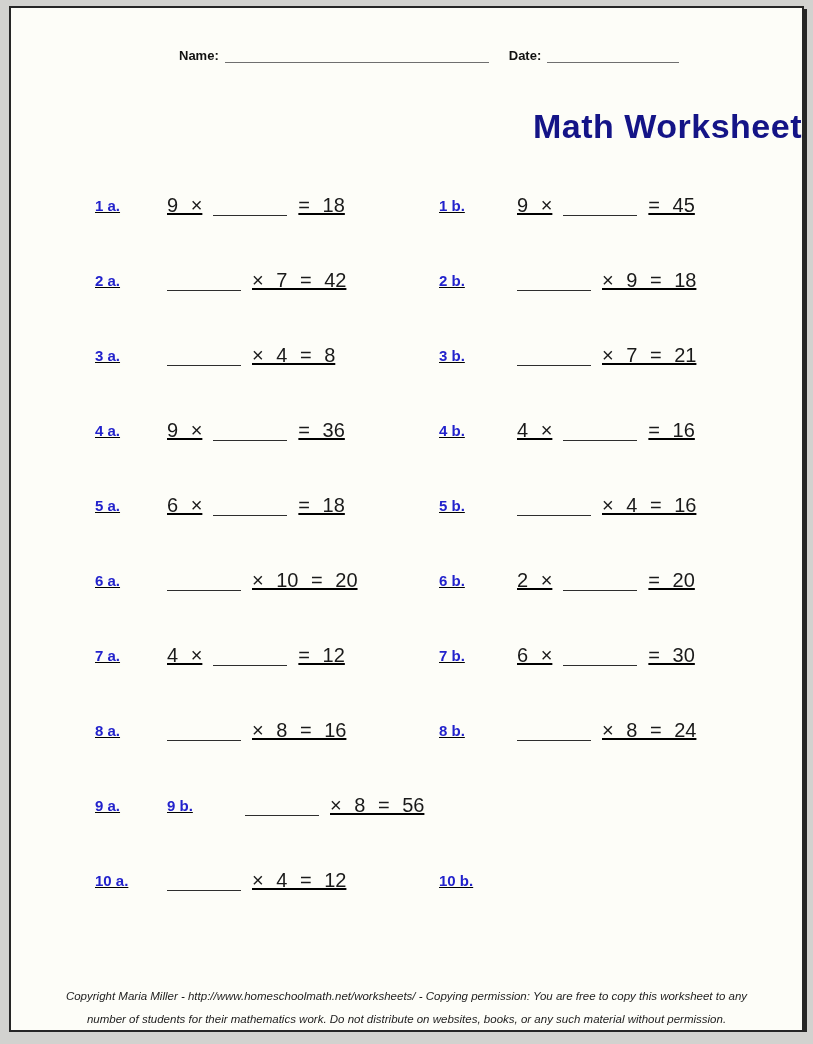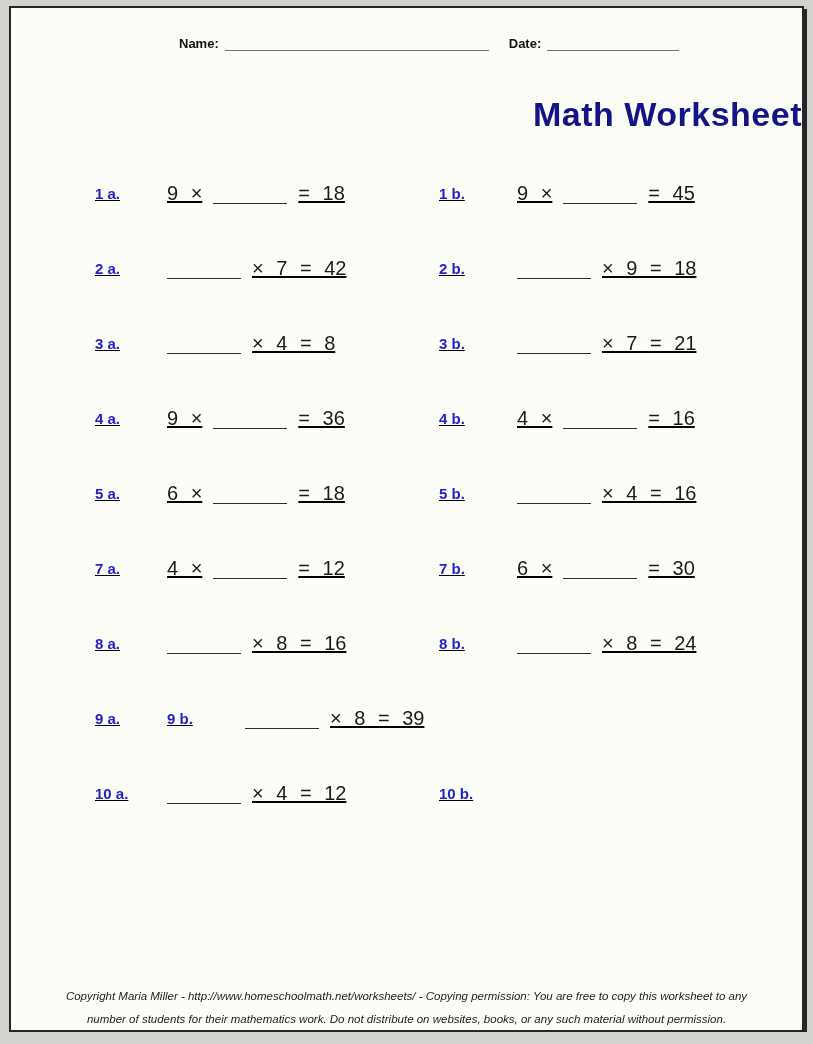--- a/index.html
+++ b/index.html
@@ -13,21 +13,21 @@
     height: 1026px;
     margin: 6px auto 0 auto;
     background: var(--page-bg, #fdfdf8);
     border: 2px solid #262626;
     box-shadow: 3px 3px 0 0 #262626;
     display: flex;
     flex-direction: column;
   }
   
   .header-row {
-    margin-top: 28px;
+    margin-top: 40px;
     padding-left: 168px;
     font-size: 13px;
     font-weight: bold;
     color: #111;
     display: flex;
     align-items: flex-end;
   }
   .write-line {
     display: inline-block;
     border-bottom: 1px solid #6f6f6f;
@@ -165,20 +165,33 @@
           <span class="answer-blank"></span>
           <span>= 18</span>
         </div>
         <div class="prob-label col-b">5 b.</div>
         <div class="prob-expr col-b">
           <span class="answer-blank"></span>
           <span>× 4 = 16</span>
         </div>
       </div>
       <div class="prob-row">
+        <div class="prob-label col-a">6 a.</div>
+        <div class="prob-expr col-a">
+          <span class="answer-blank"></span>
+          <span>× 10 = 20</span>
+        </div>
+        <div class="prob-label col-b">6 b.</div>
+        <div class="prob-expr col-b">
+          <span>2 ×</span>
+          <span class="answer-blank"></span>
+          <span>= 20</span>
+        </div>
+      </div>
+      <div class="prob-row">
         <div class="prob-label col-a">7 a.</div>
         <div class="prob-expr col-a">
           <span>4 ×</span>
           <span class="answer-blank"></span>
           <span>= 12</span>
         </div>
         <div class="prob-label col-b">7 b.</div>
         <div class="prob-expr col-b">
           <span>6 ×</span>
           <span class="answer-blank"></span>
@@ -195,21 +208,21 @@
         <div class="prob-expr col-b">
           <span class="answer-blank"></span>
           <span>× 8 = 24</span>
         </div>
       </div>
       <div class="prob-row">
         <div class="prob-label col-a">9 a.</div>
         <div class="prob-label col-b">9 b.</div>
         <div class="prob-expr col-b">
           <span class="answer-blank"></span>
-          <span>× 8 = 39</span>
+          <span>× 8 = 56</span>
         </div>
       </div>
       <div class="prob-row">
         <div class="prob-label col-a">10 a.</div>
         <div class="prob-expr col-a">
           <span class="answer-blank"></span>
           <span>× 4 = 12</span>
         </div>
         <div class="prob-label col-b">10 b.</div>
       </div>

